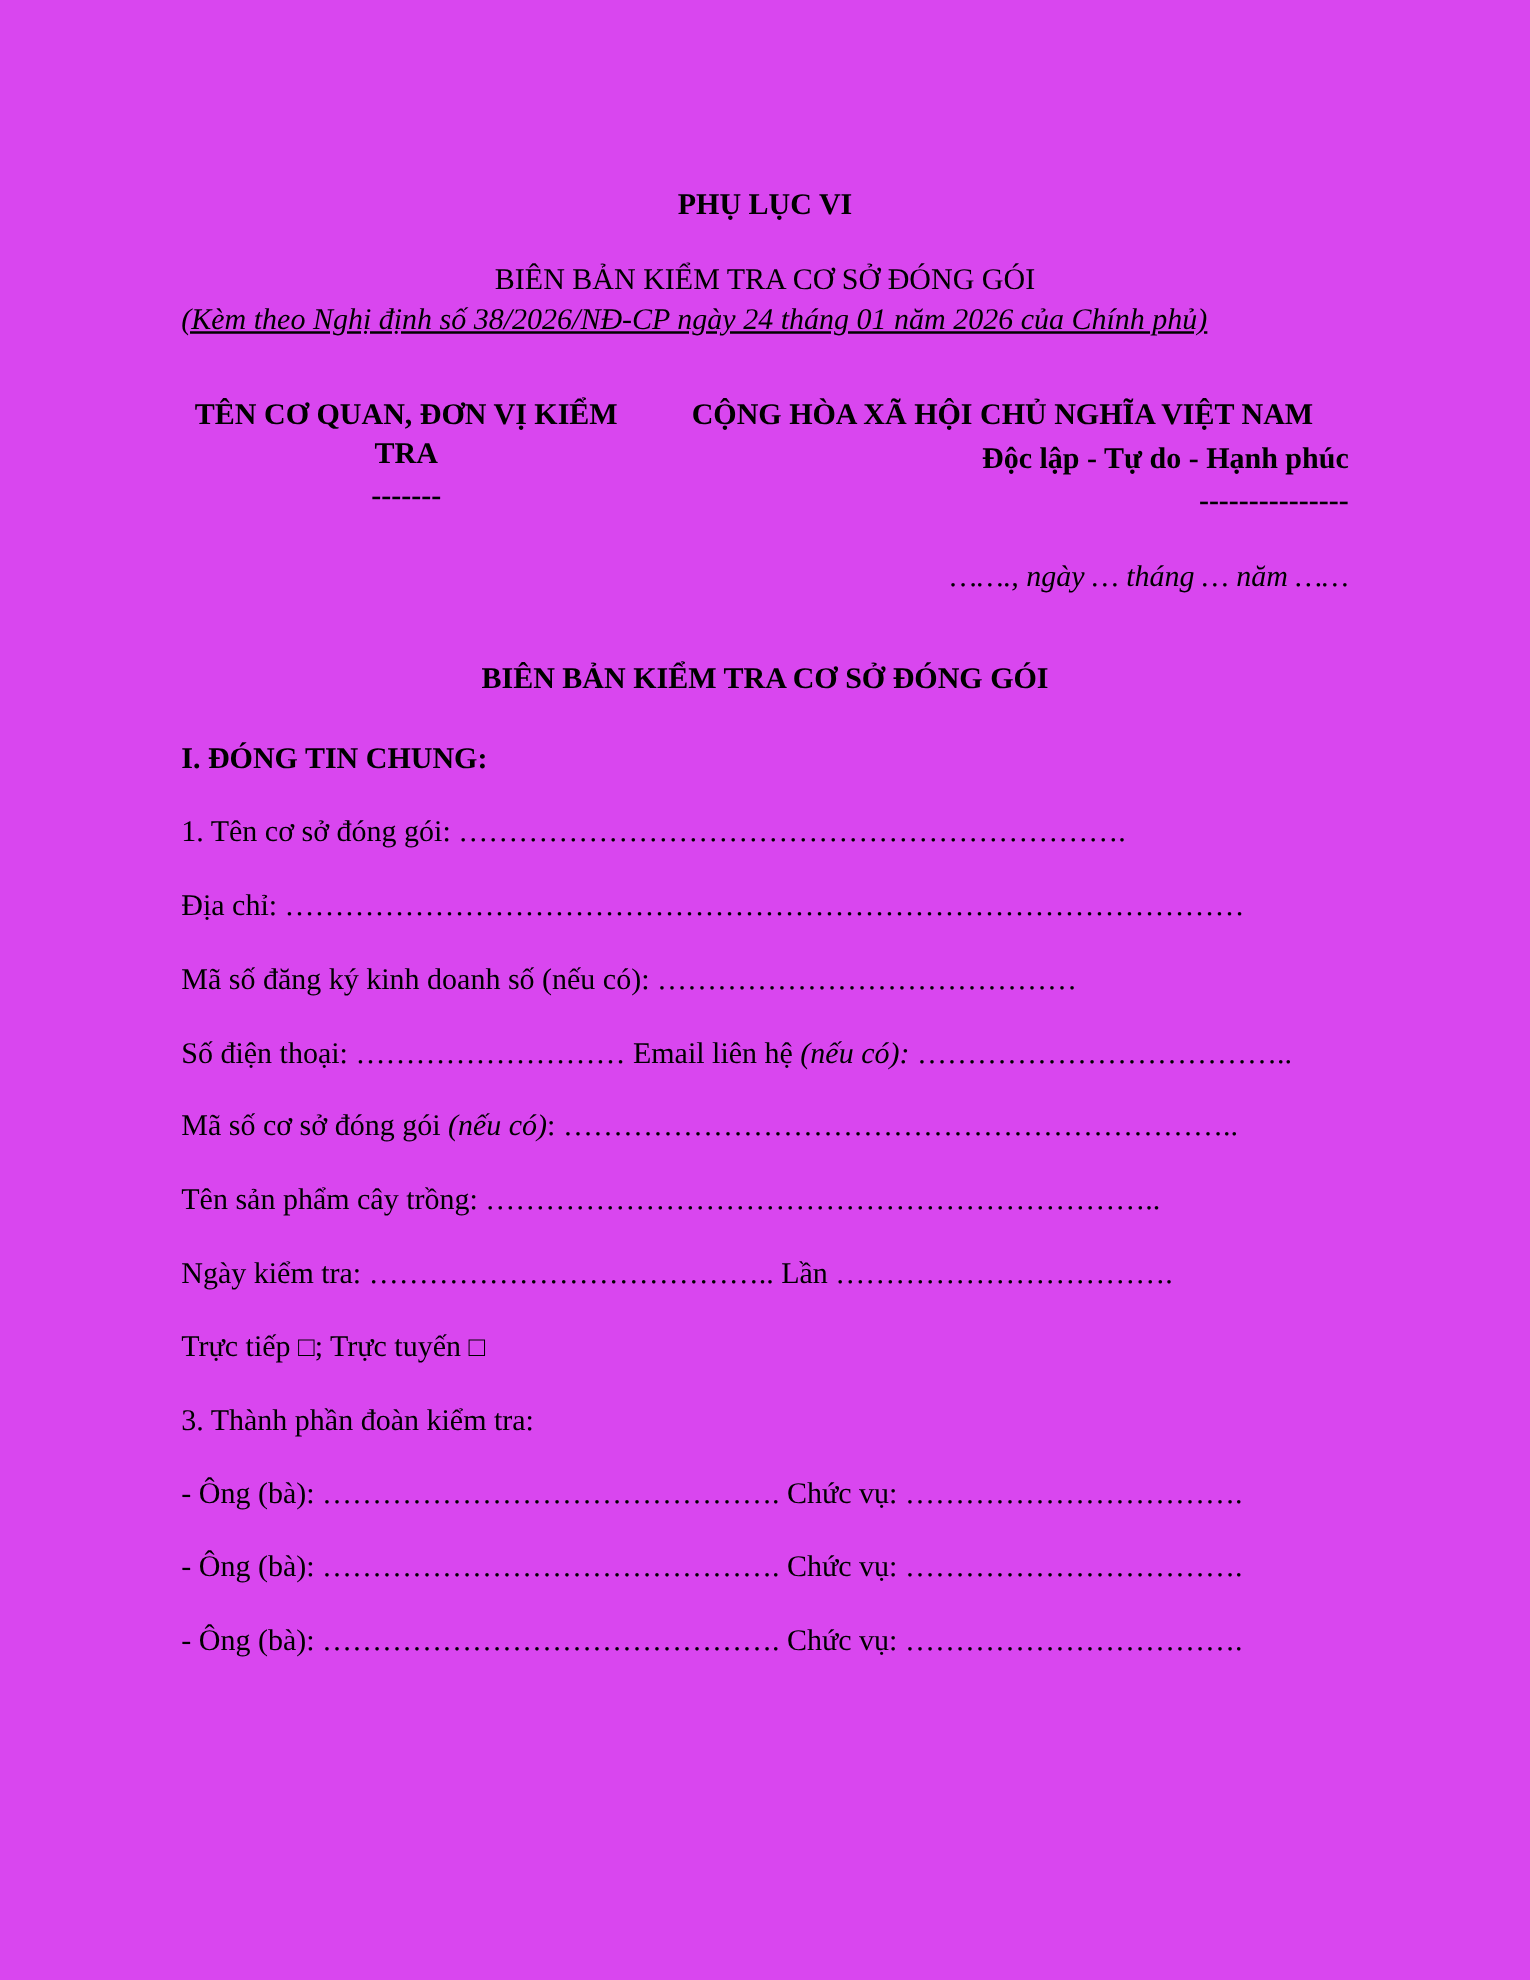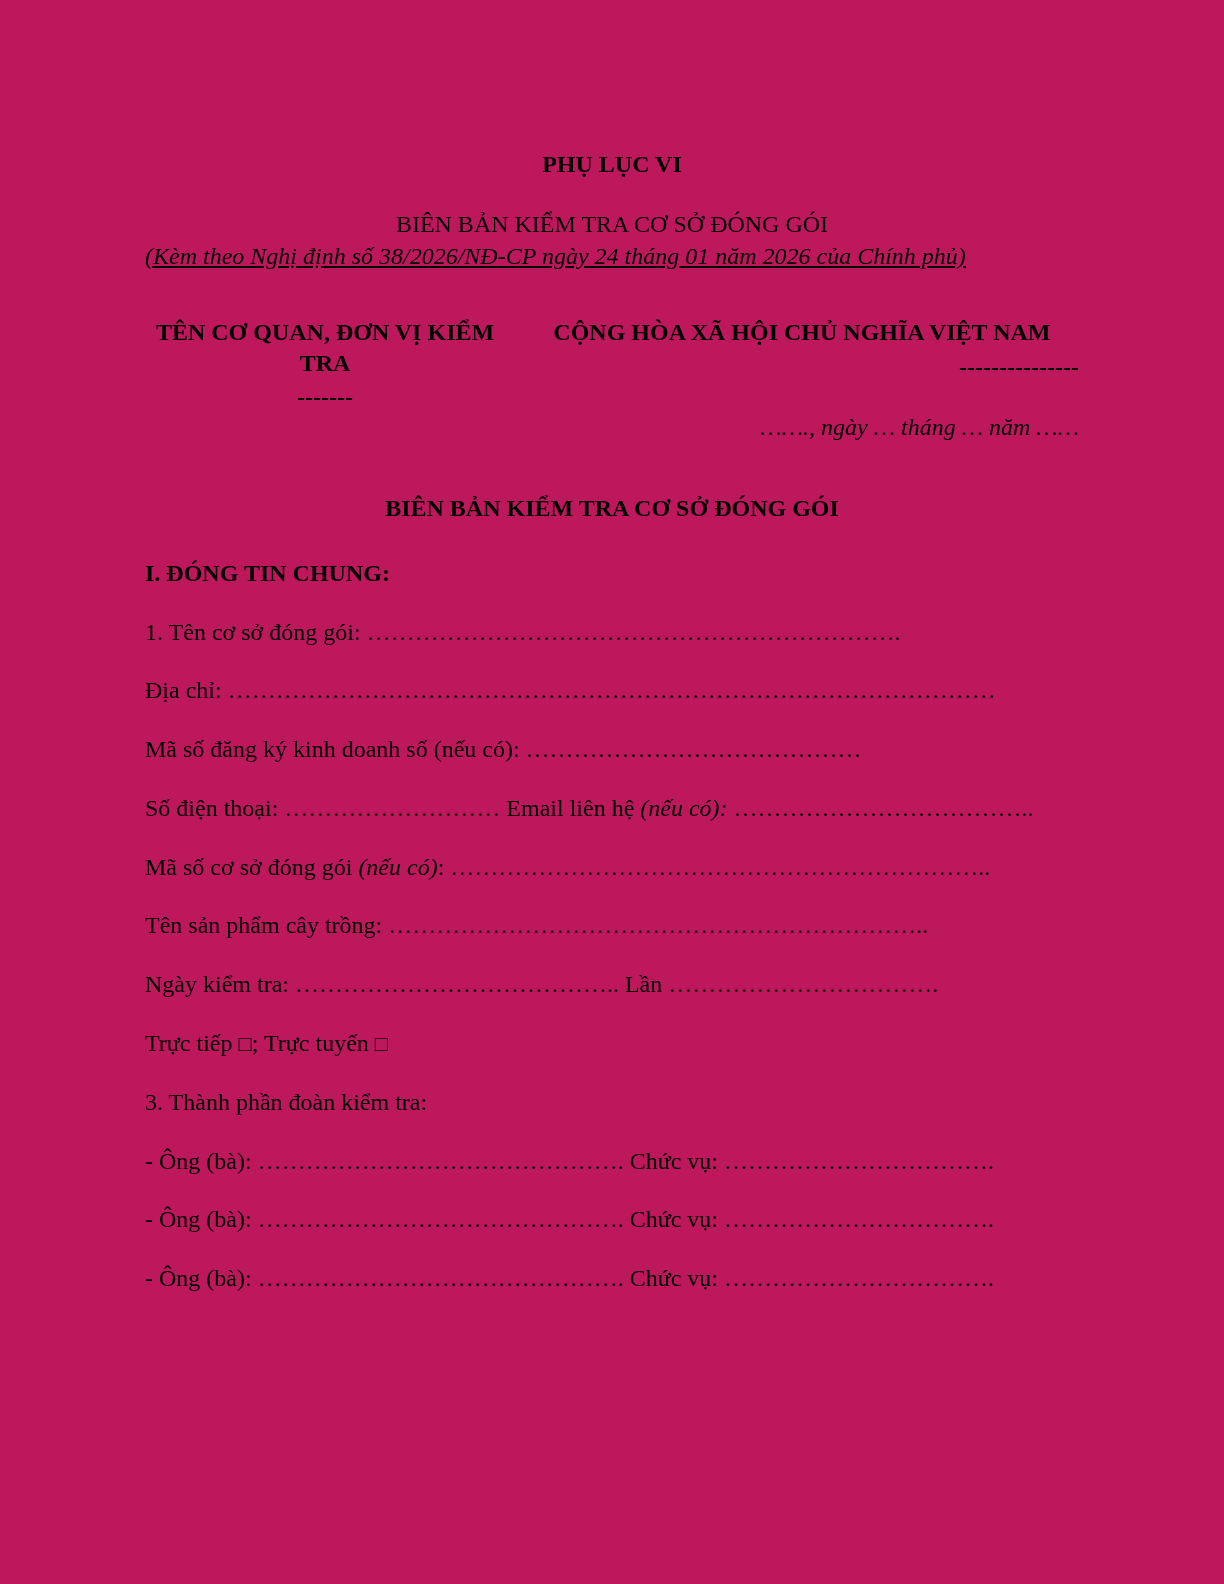--- a/index.html
+++ b/index.html
@@ -1,21 +1,21 @@
 <!DOCTYPE html>
 <html lang="vi"><head>
 <meta charset="utf-8">
 <style>
   html, body { margin: 0; padding: 0; background: #ffffff; }
   .page {
     width: 1224px;
     height: 1584px;
     box-sizing: border-box;
     padding: 150px 145px 40px 145px;
-    background: #be185d;
+    background: #d946ef;
     color: #000000;
     font-family: "Liberation Serif", "DejaVu Serif", serif;
     font-size: 24px;
     overflow: hidden;
   }
   .appendix-title {
     font-size: 24px;
     font-weight: bold;
     text-align: center;
     margin: 0 0 30px 0;
@@ -83,20 +83,21 @@
   <p class="doc-title">BIÊN BẢN KIỂM TRA CƠ SỞ ĐÓNG GÓI</p>
   <p class="decree-note">(Kèm theo Nghị định số 38/2026/NĐ-CP ngày 24 tháng 01 năm 2026 của Chính phủ)</p>
 
   <div class="letterhead">
     <div class="lh-left">
       <div class="lh-bold">TÊN CƠ QUAN, ĐƠN VỊ KIỂM TRA</div>
       <div class="lh-divider">-------</div>
     </div>
     <div class="lh-right">
       <div class="lh-bold country">CỘNG HÒA XÃ HỘI CHỦ NGHĨA VIỆT NAM</div>
+      <div class="lh-bold motto">Độc lập - Tự do - Hạnh phúc</div>
       <div class="lh-divider">---------------</div>
       <div class="date-line">……., ngày … tháng … năm ……</div>
     </div>
   </div>
 
   <h2 class="main-title">BIÊN BẢN KIỂM TRA CƠ SỞ ĐÓNG GÓI</h2>
 
   <h3 class="section-heading">I. ĐÓNG TIN CHUNG:</h3>
 
   <p class="line">1. Tên cơ sở đóng gói: ………………………………………………………….</p>

